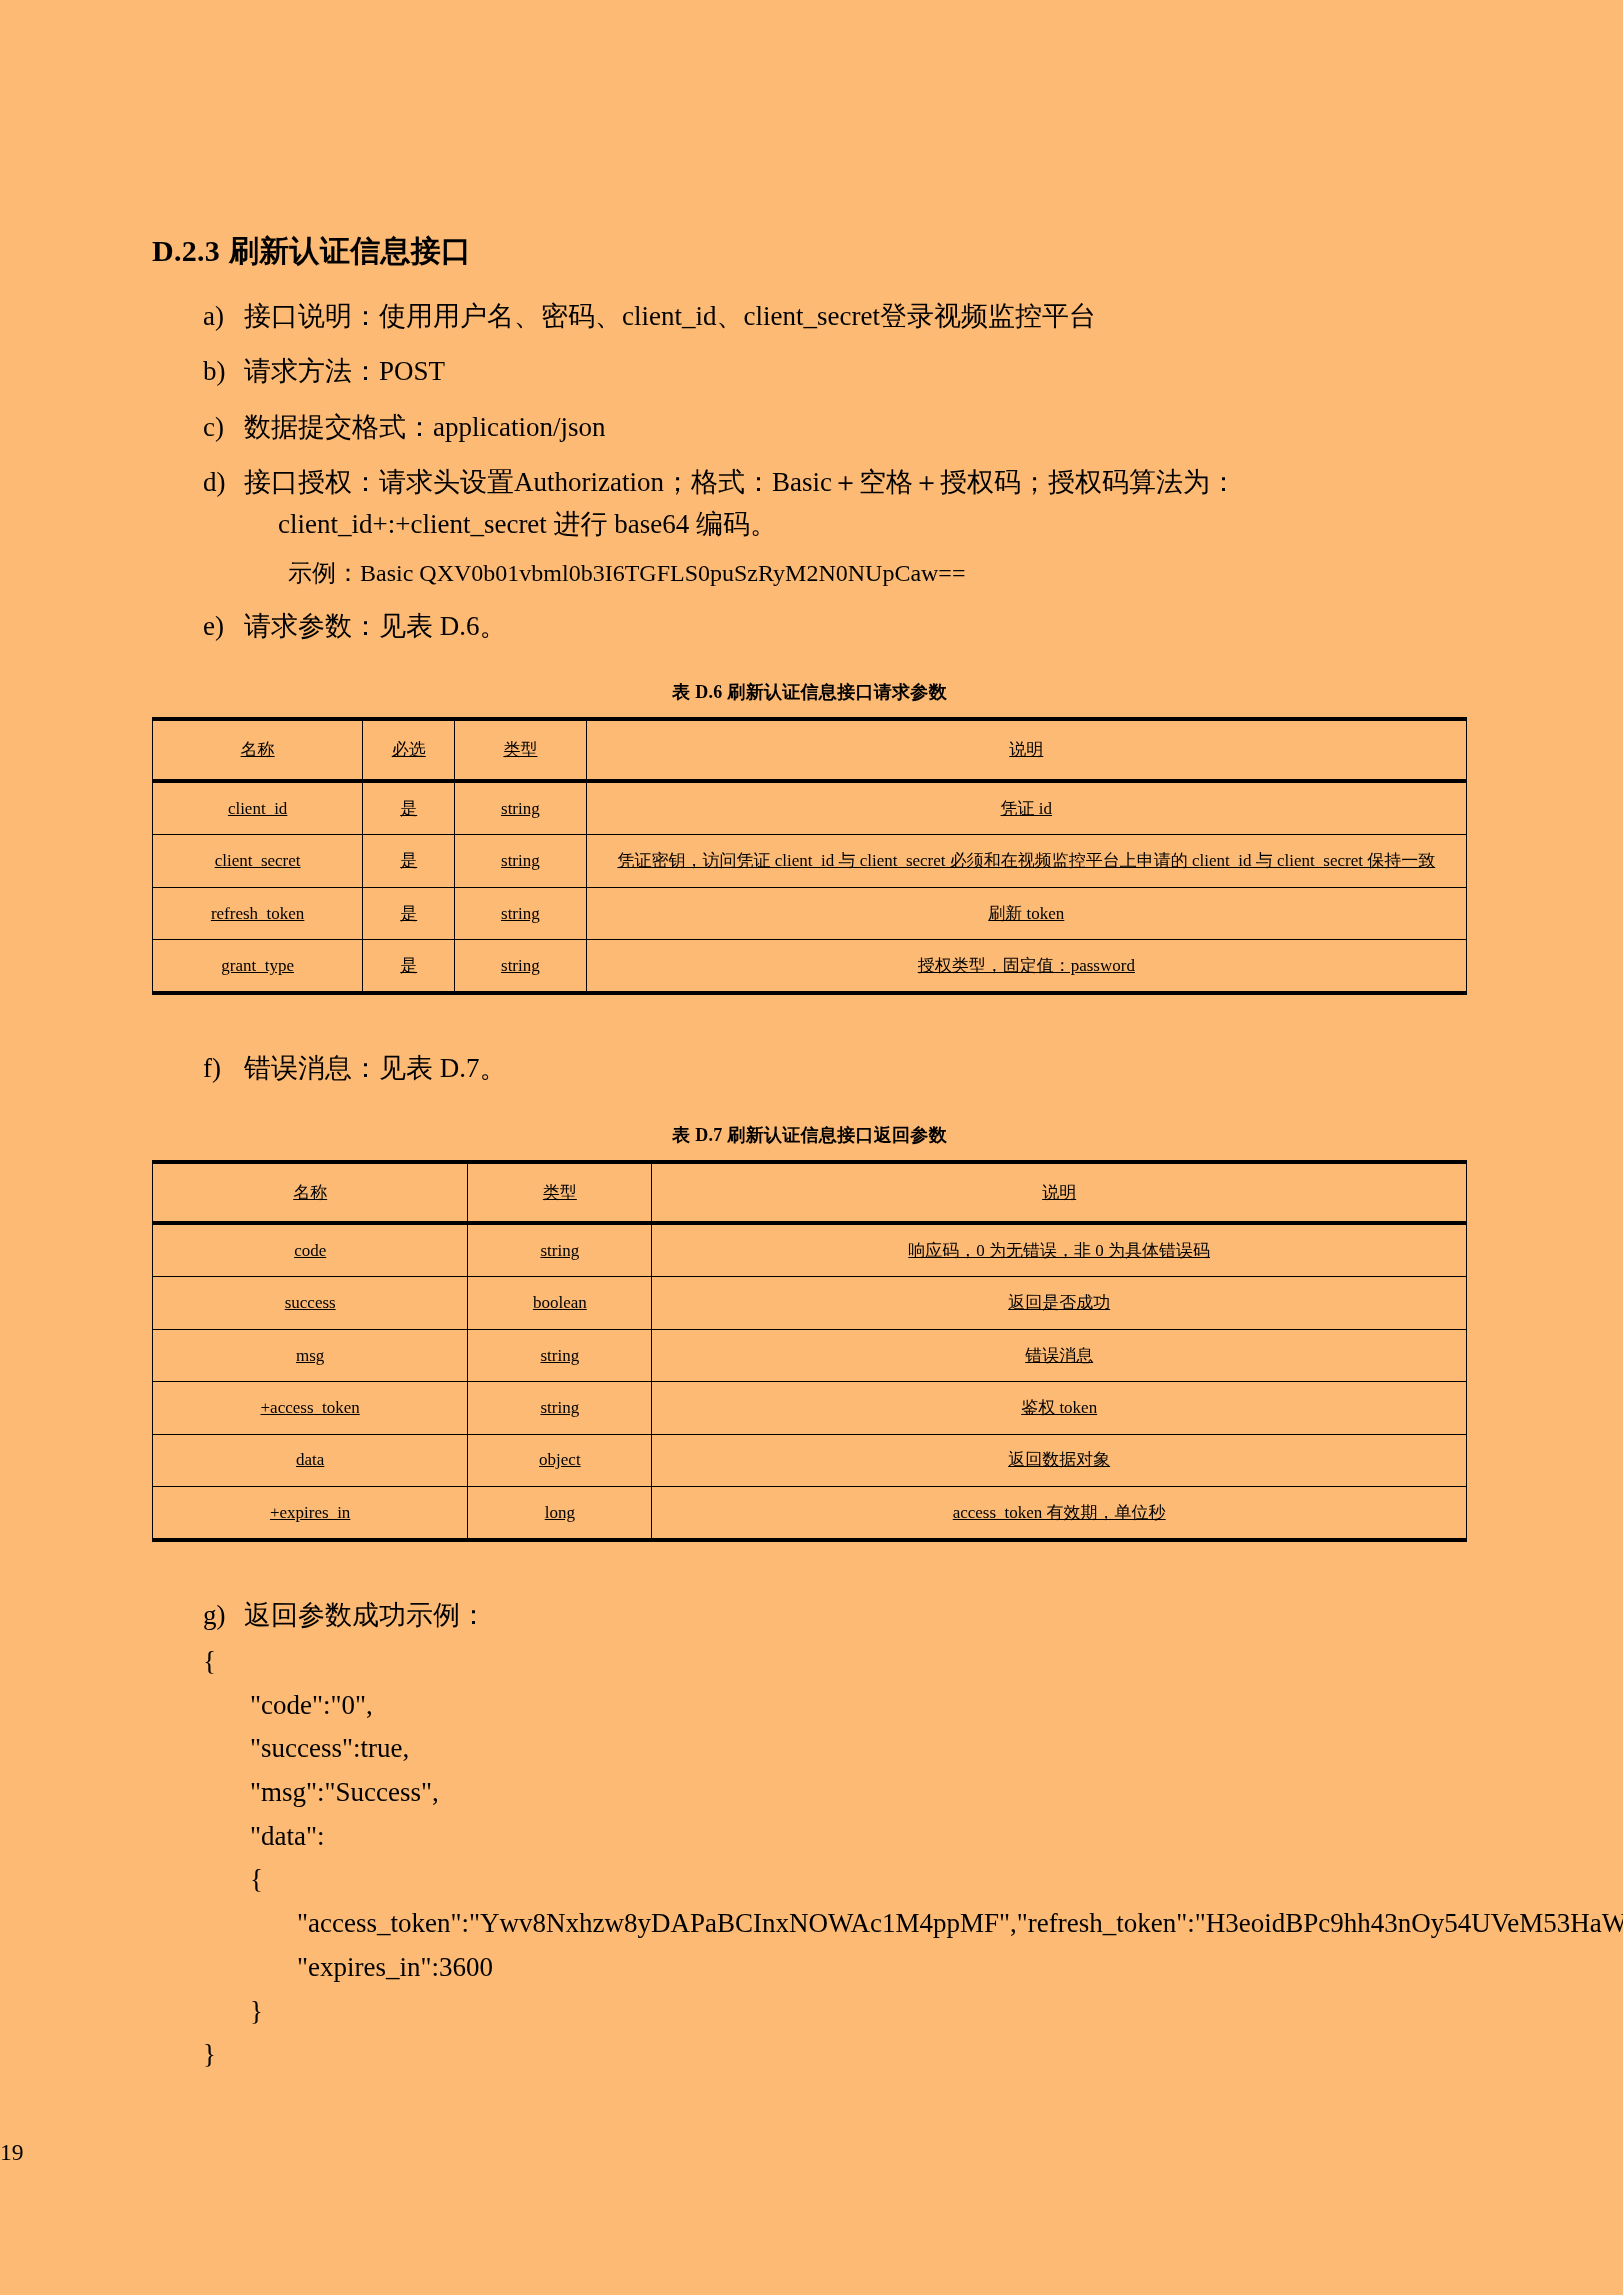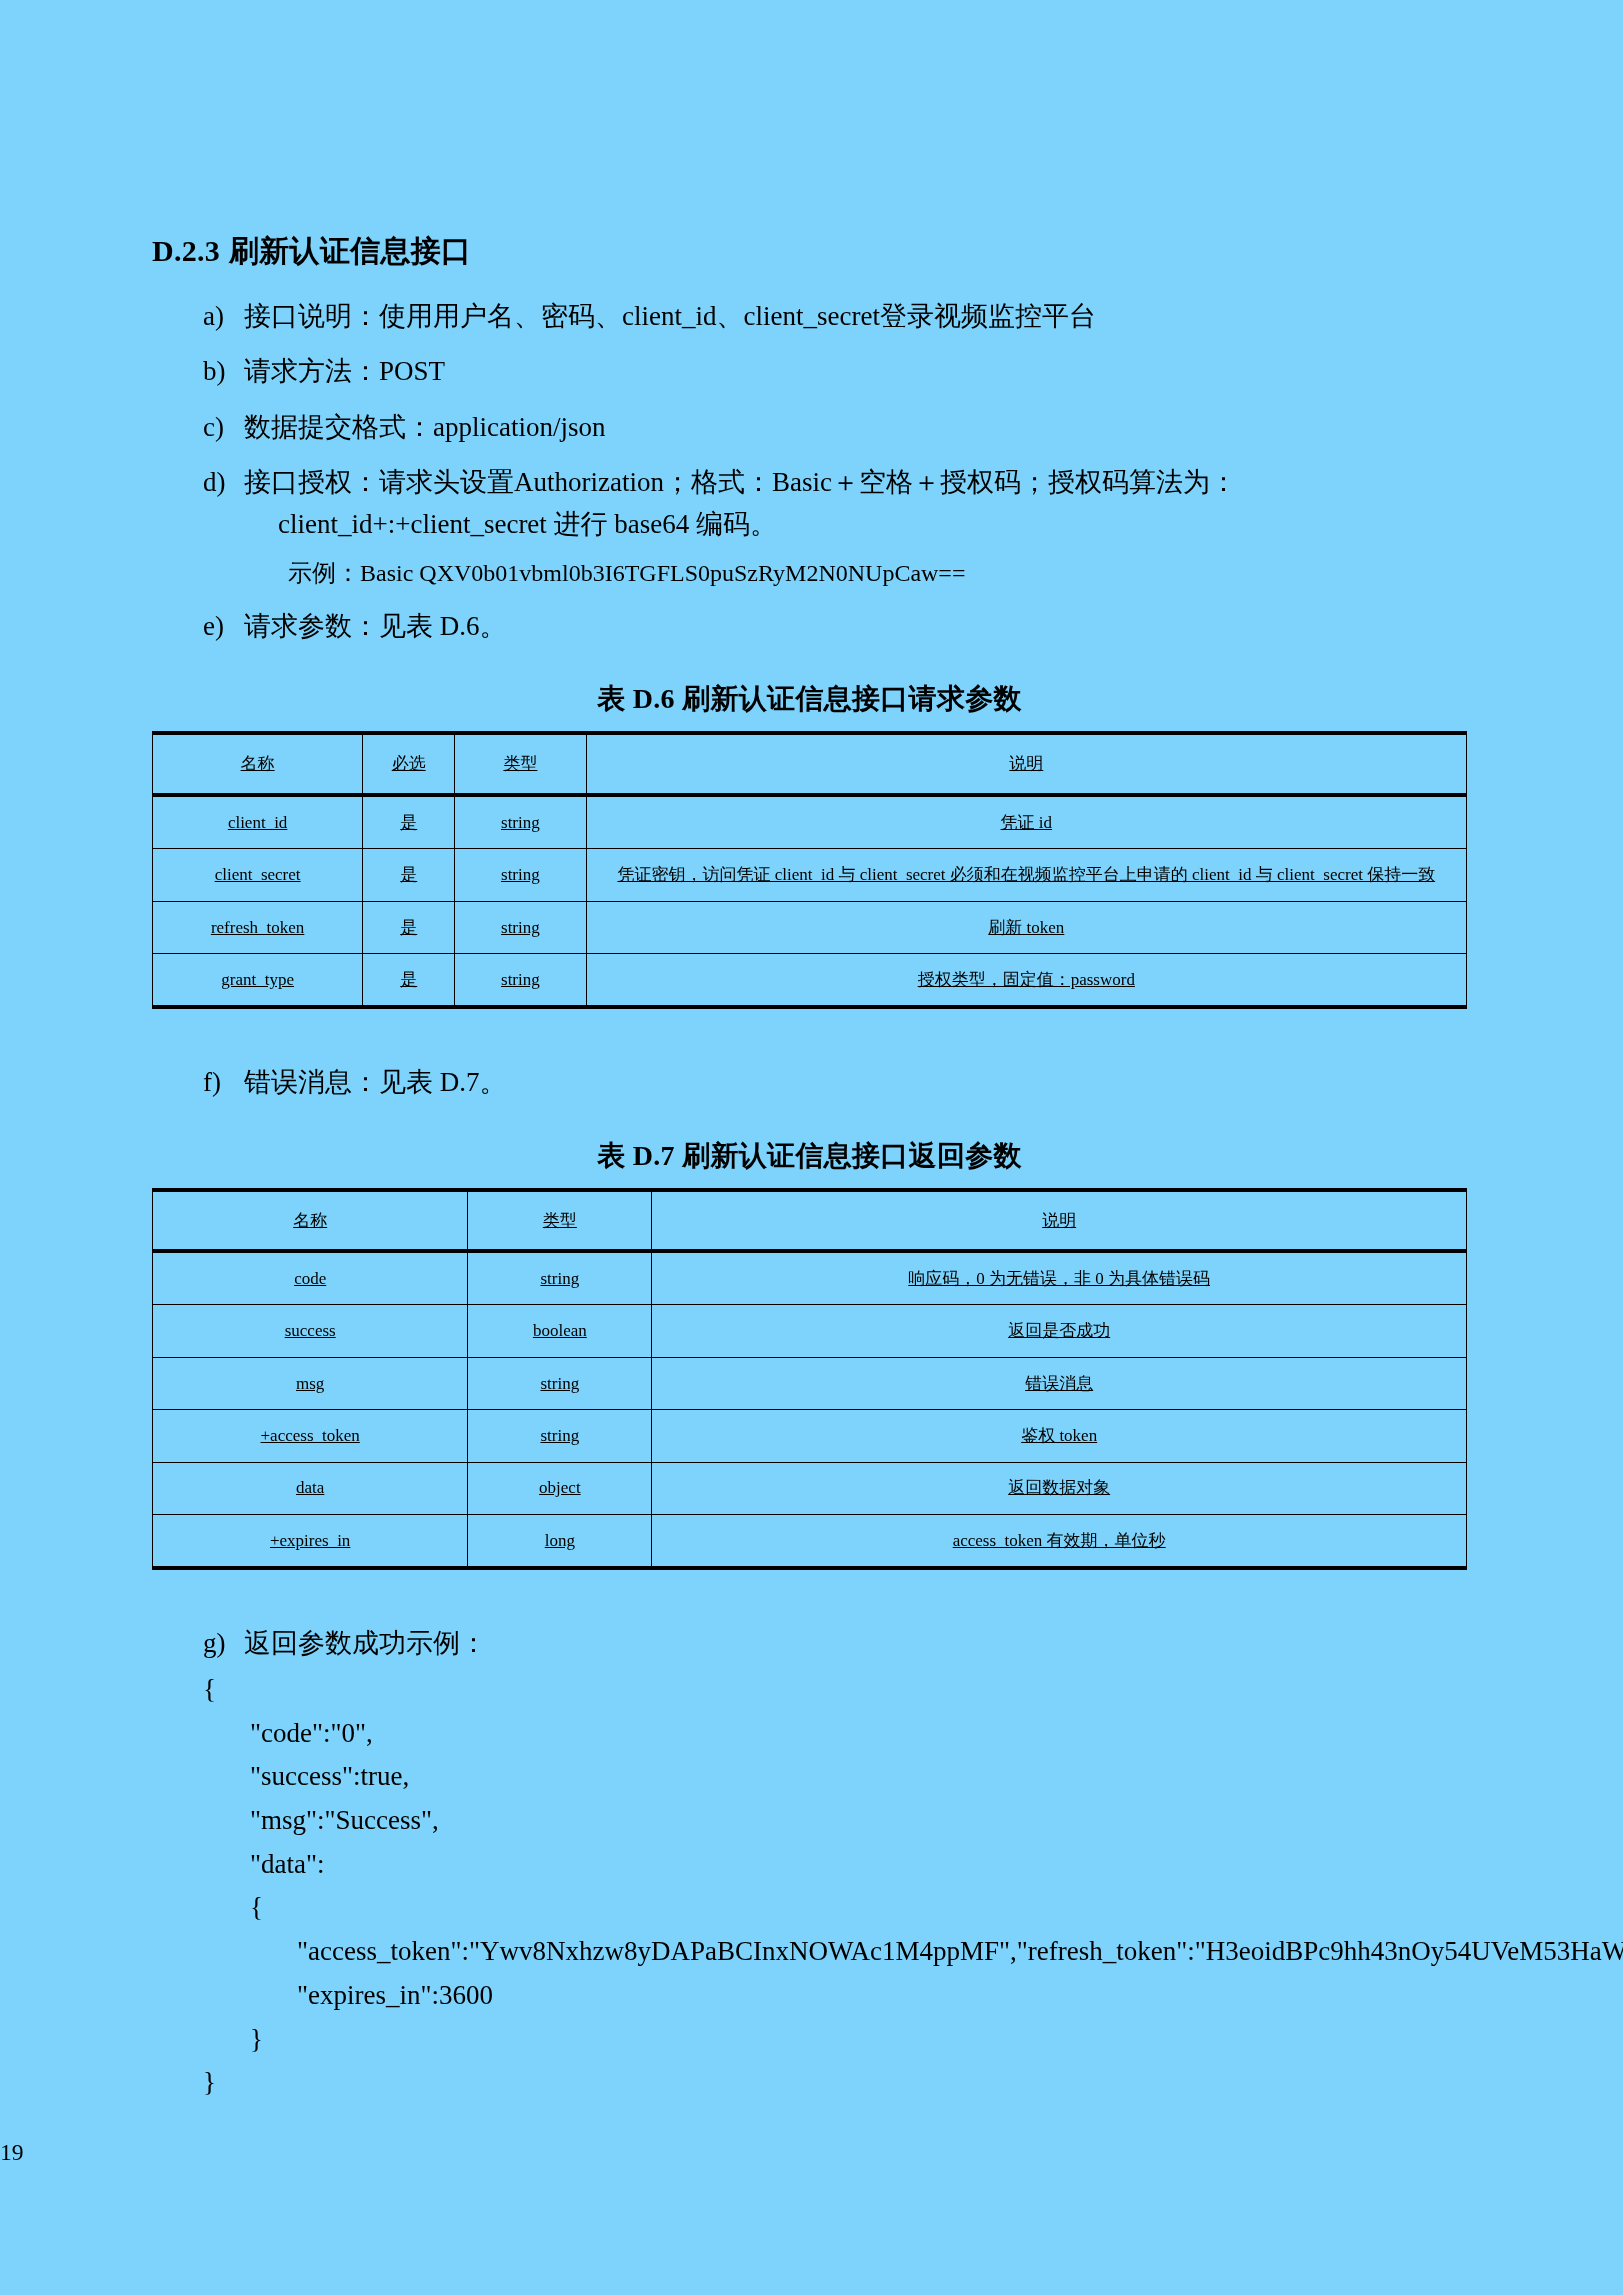--- a/index.html
+++ b/index.html
@@ -10,21 +10,21 @@
   }
   body {
     font-family: "Liberation Serif", "DejaVu Serif", serif;
     color: #000000;
   }
   .page {
     position: relative;
     width: 1623px;
     height: 2295px;
     margin: 0 auto;
-    background: #7dd3fc;
+    background: #fdba74;
     box-sizing: border-box;
     padding: 0;
     overflow: hidden;
   }
   .content {
     position: absolute;
     left: 152px;
     top: 0;
     width: 1315px;
   }
@@ -82,21 +82,21 @@
     font-size: 24px;
     line-height: 1.4;
     padding-left: 136px;
     margin-top: 13px;
     white-space: nowrap;
   }
 
   
   .table-caption {
     text-align: center;
-    font-size: 28px;
+    font-size: 18px;
     font-weight: bold;
     margin-top: 35px;
     margin-bottom: 13px;
     letter-spacing: 0.3px;
   }
 
   
   table.doc-table {
     width: 100%;
     border-collapse: collapse;

